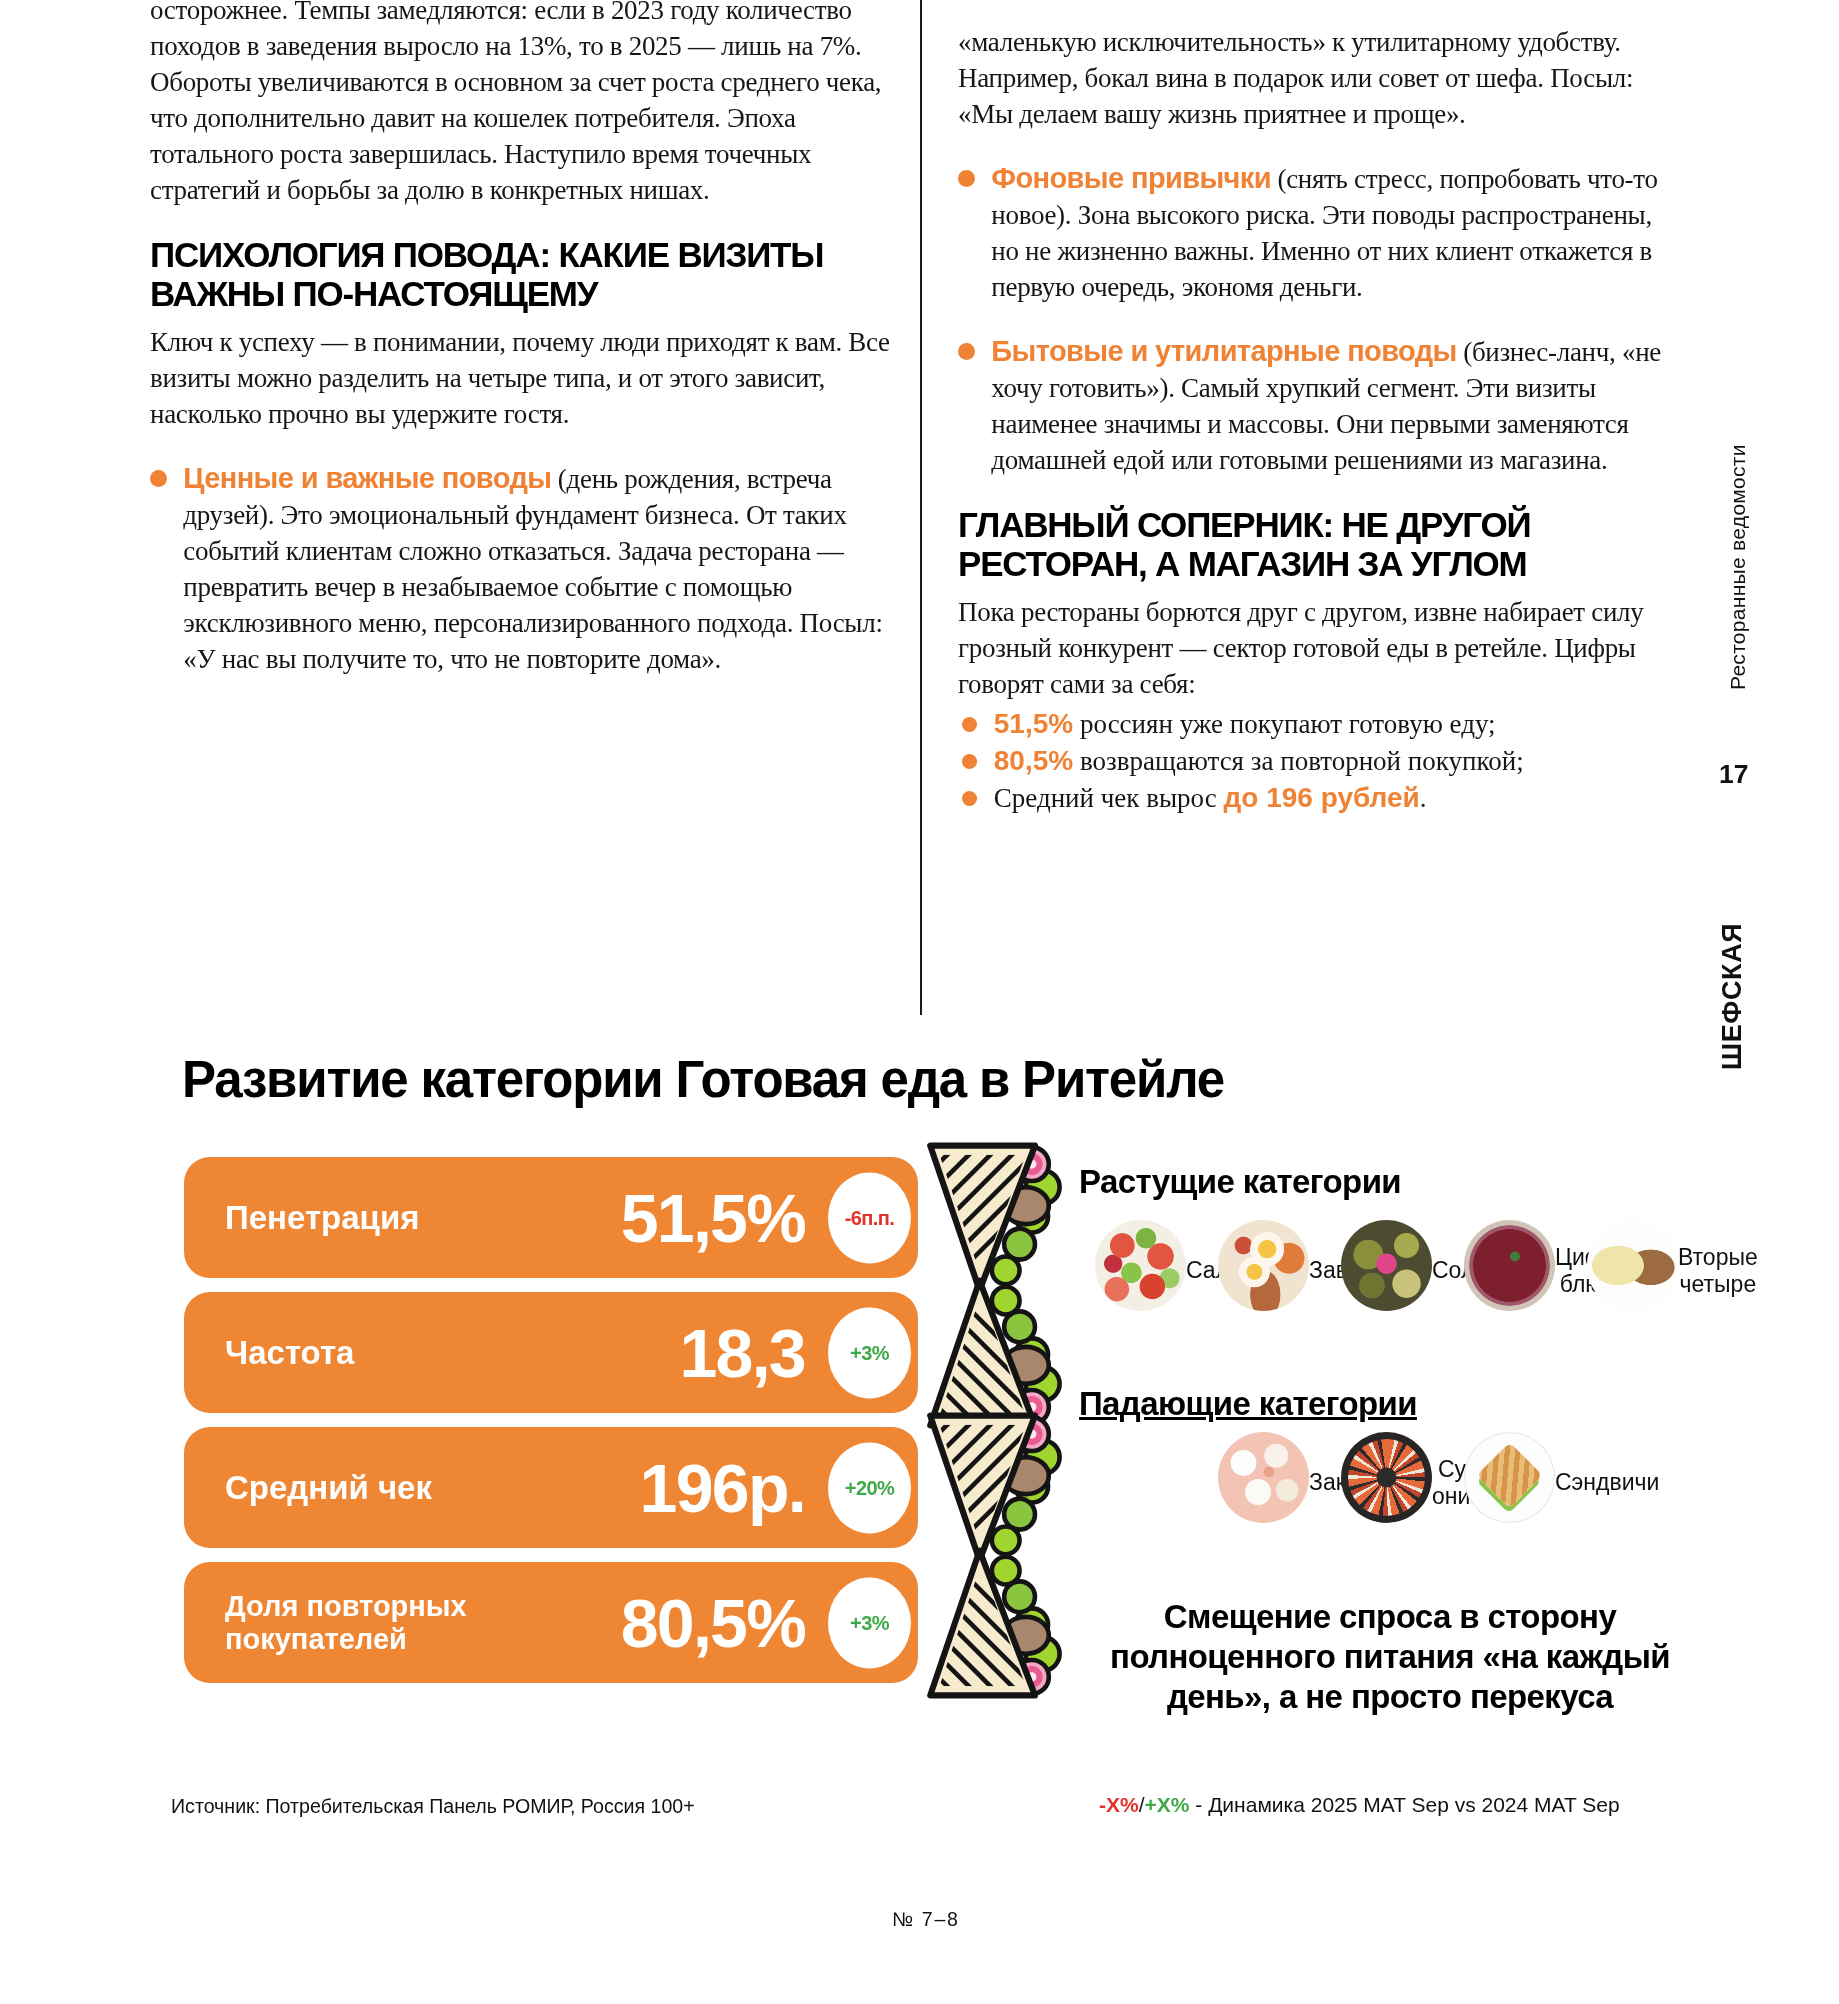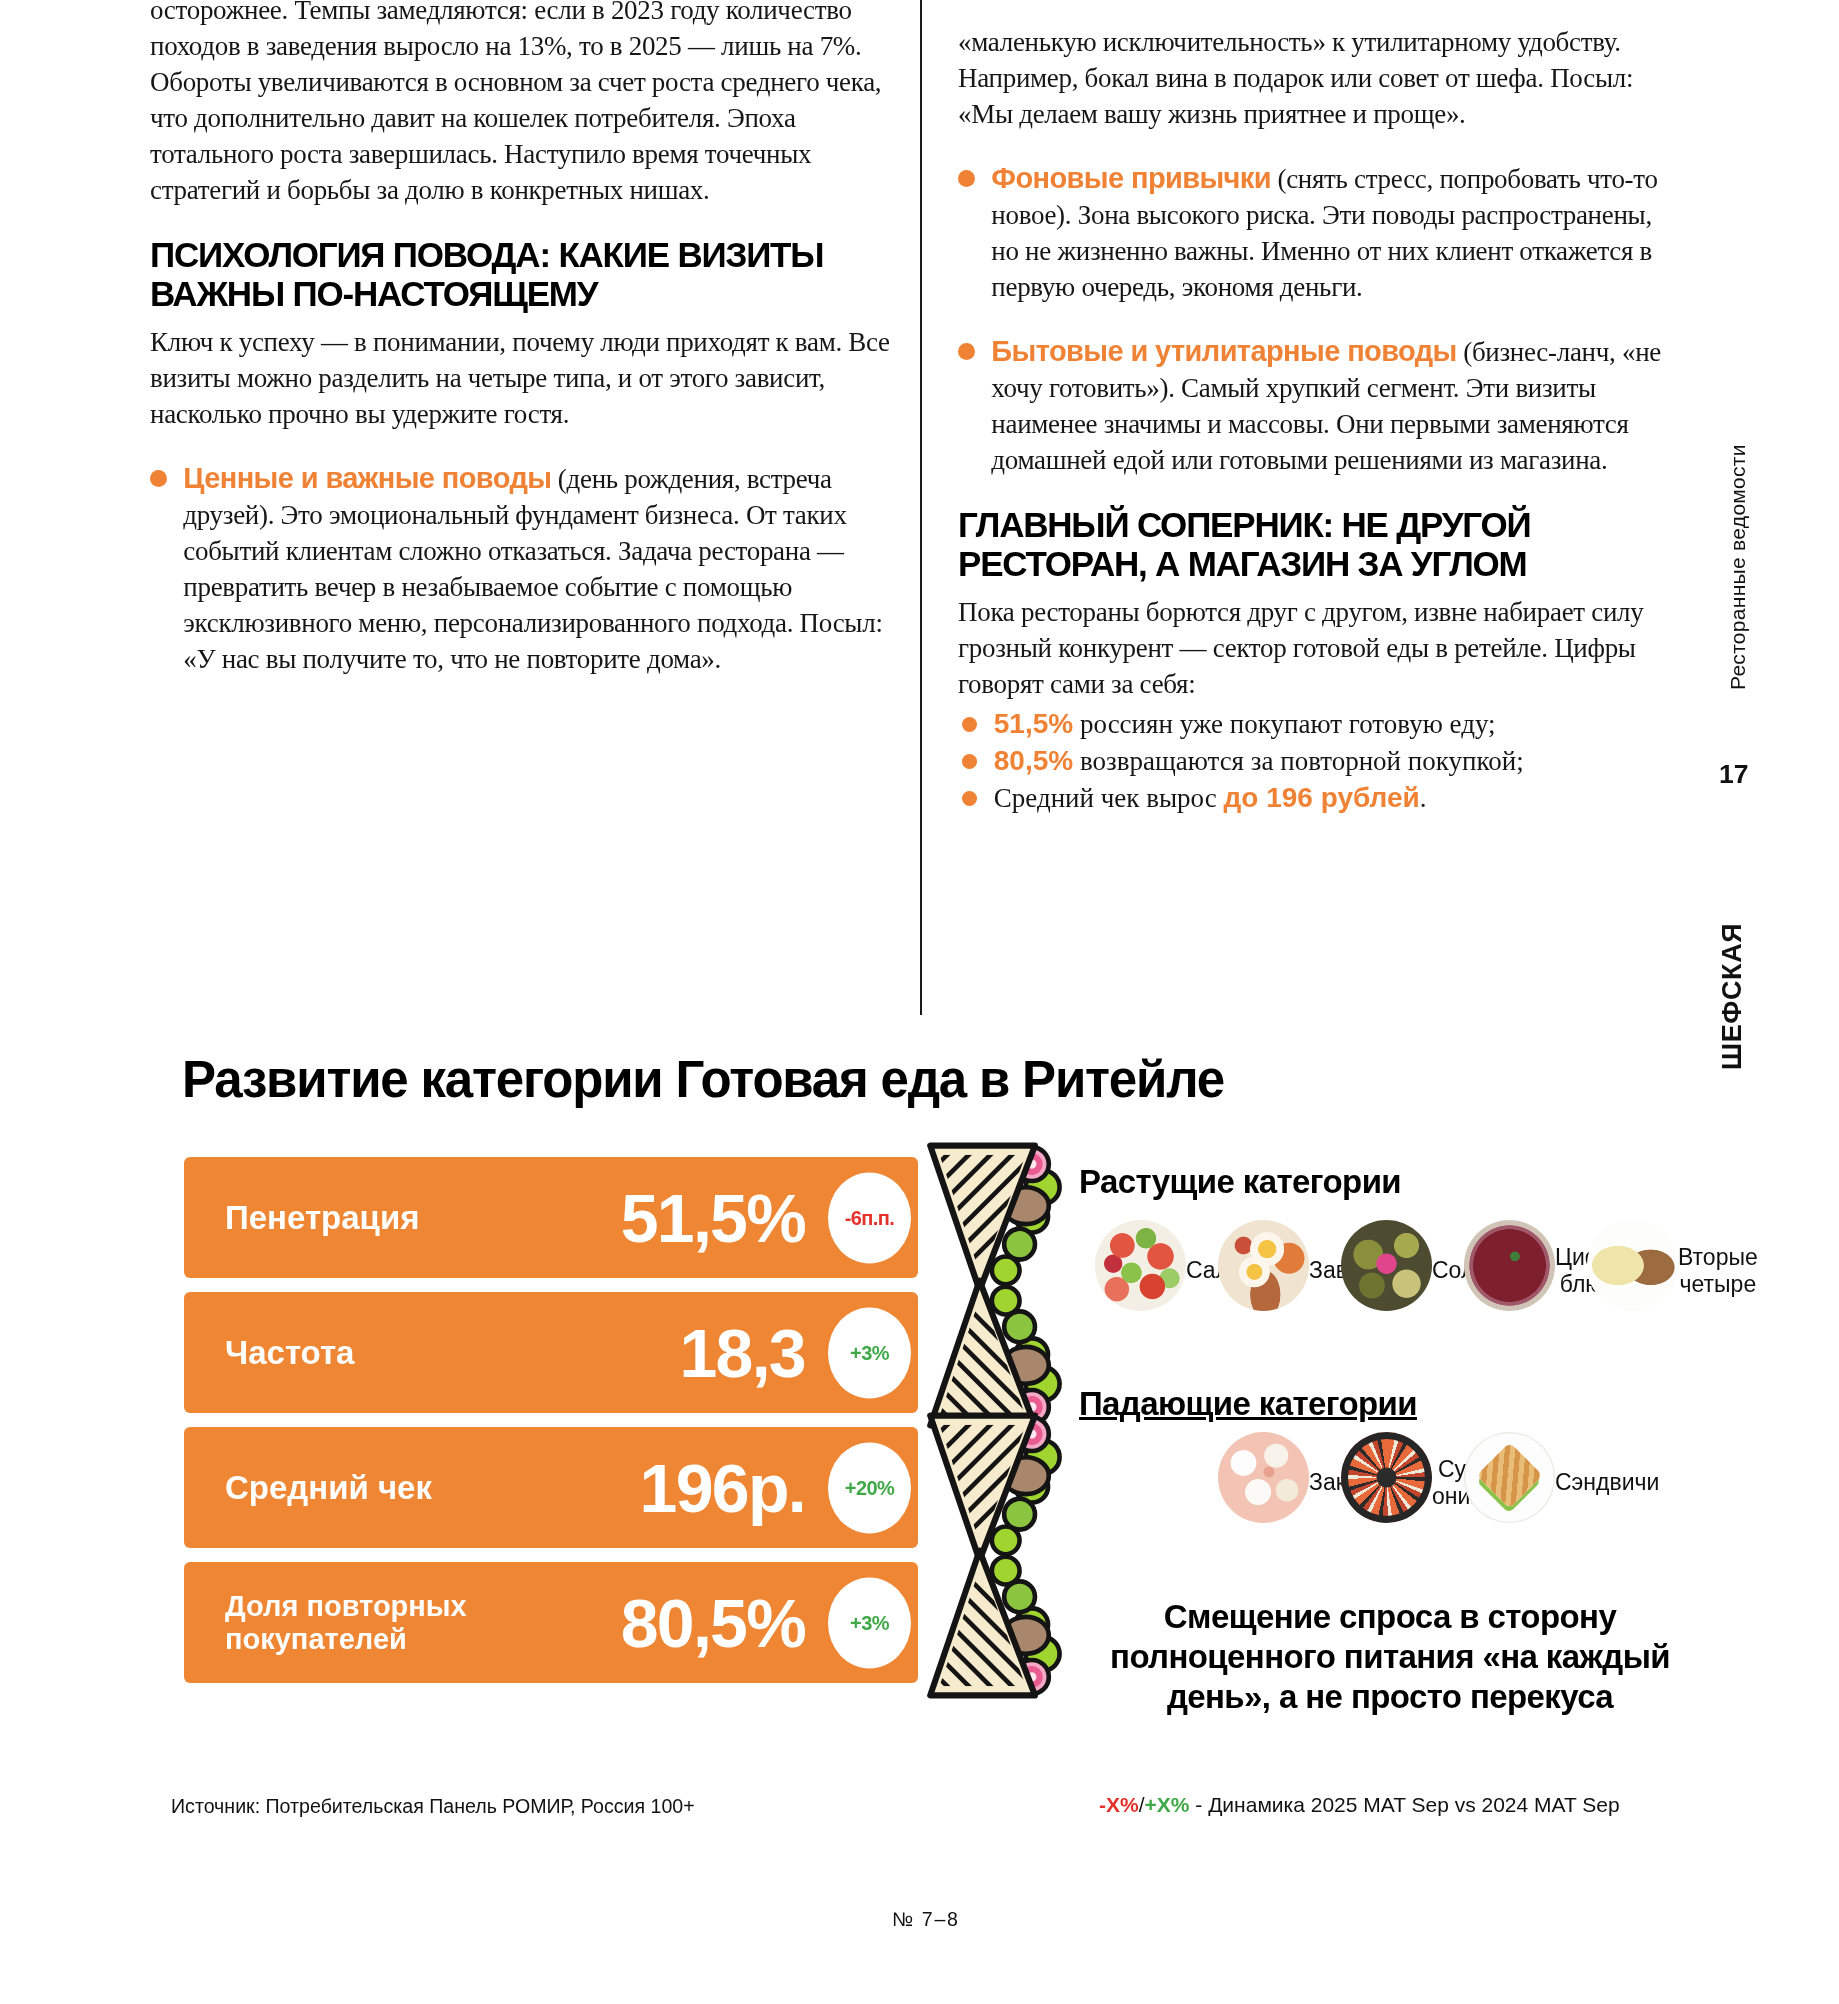--- a/index.html
+++ b/index.html
@@ -32,21 +32,21 @@
   .pageno{position:absolute;left:1719px;top:759px;font-family:"Liberation Sans",sans-serif;
           font-weight:bold;font-size:26.5px;color:#111;}
   .v-section{position:absolute;left:1717px;top:1070px;transform:rotate(-90deg);transform-origin:0 0;
              font-family:"Liberation Sans",sans-serif;font-weight:bold;font-size:27px;letter-spacing:0.6px;
              color:#111;white-space:nowrap;}
 
   
   .ig-title{position:absolute;left:182px;top:1050px;font-family:"Liberation Sans",sans-serif;
             font-weight:bold;font-size:51px;letter-spacing:-1.2px;color:#000;}
   .bars{position:absolute;left:184px;top:1157px;width:734px;}
-  .bar{position:relative;height:121px;border-radius:6px;background:#ee8634;margin-bottom:14px;}
+  .bar{position:relative;height:121px;border-radius:26px;background:#ee8634;margin-bottom:14px;}
   .bar-label{position:absolute;left:41px;top:50%;transform:translateY(-50%);color:#fff;
              font-family:"Liberation Sans",sans-serif;font-weight:bold;font-size:33px;line-height:36px;}
   .bar.small-label .bar-label{font-size:29px;line-height:33px;}
   .bar-value{position:absolute;right:113px;top:50%;transform:translateY(-50%);color:#fff;
              font-family:"Liberation Sans",sans-serif;font-weight:bold;font-size:68px;letter-spacing:-1.7px;}
   .badge{position:absolute;right:7px;top:50%;transform:translateY(-50%);width:83px;height:91px;
          border-radius:50%;background:#fff;display:flex;align-items:center;justify-content:center;}
   .badge span{font-family:"Liberation Sans",sans-serif;font-weight:bold;font-size:20px;letter-spacing:-0.6px;}
   .badge.neg span{color:#e3322b;}
   .badge.pos span{color:#3fa948;}

